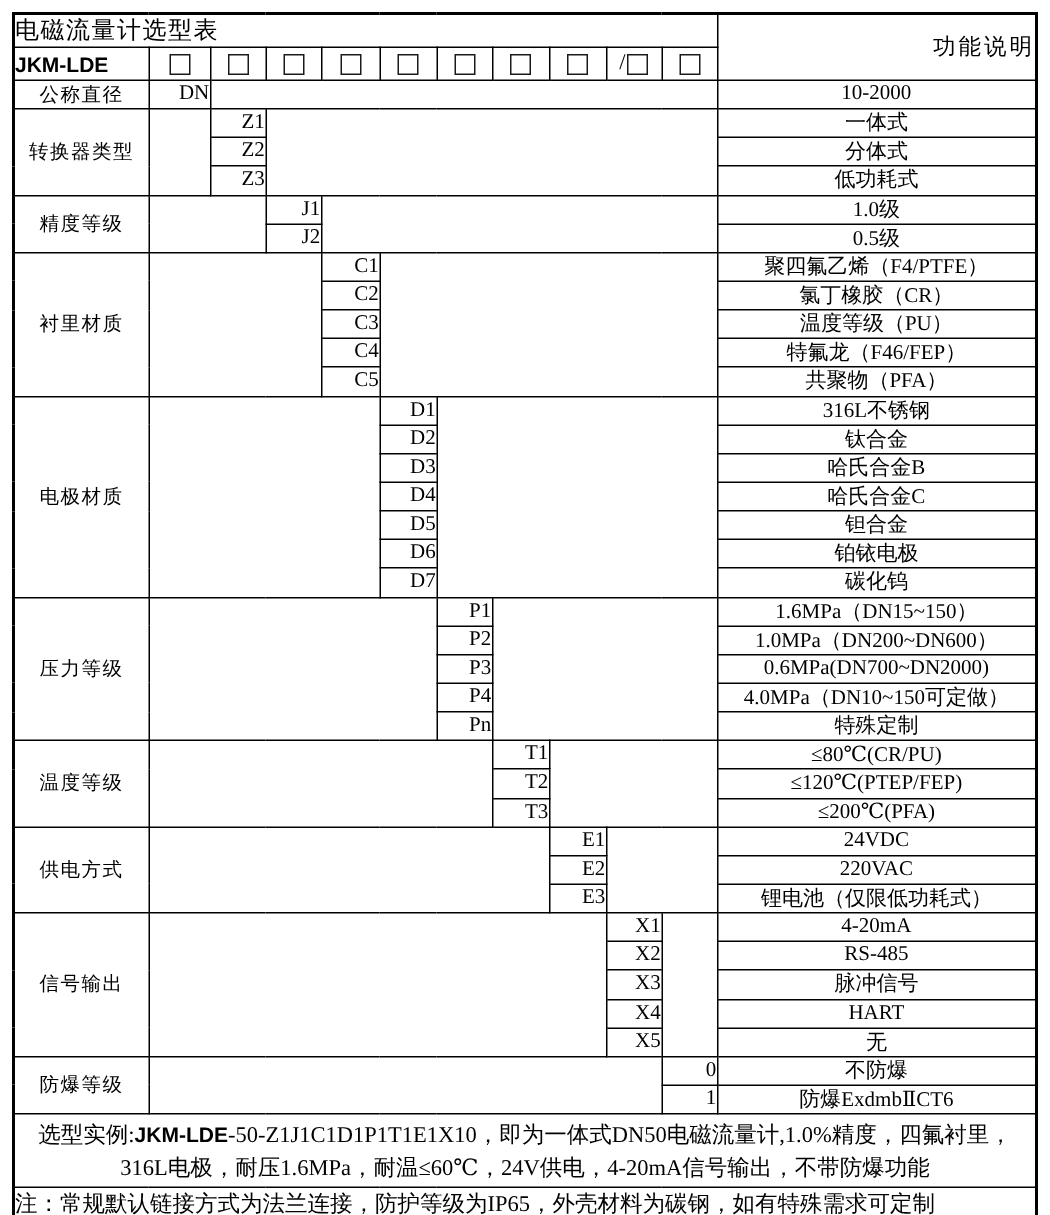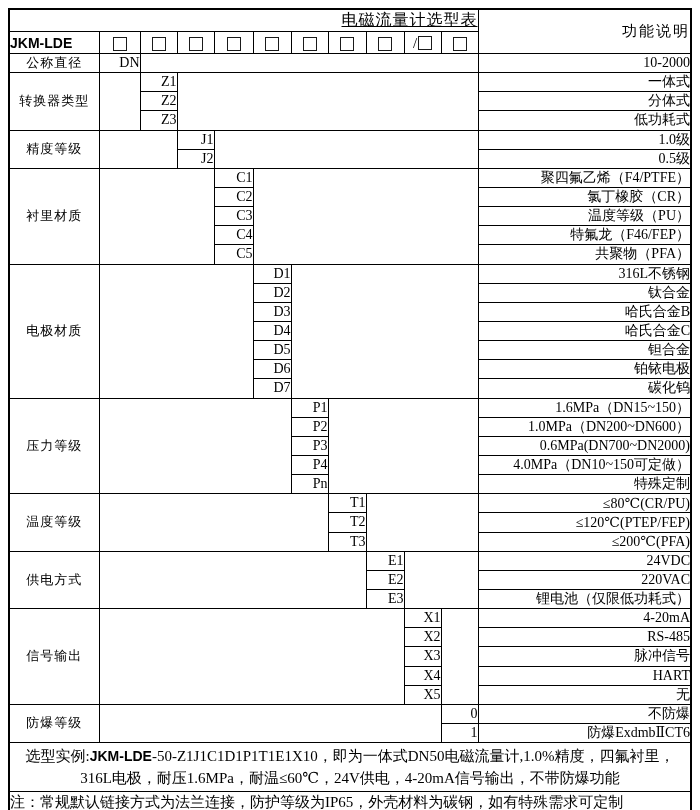--- a/index.html
+++ b/index.html
@@ -24,24 +24,23 @@
   }
   table.spec td {
     border: 1px solid #000000;
     padding: 0;
     overflow: hidden;
     white-space: nowrap;
     vertical-align: middle;
   }
   td.title-cell {
     font-size: 16px;
-    text-align: right;
+    text-align: left;
     height: 20px;
     letter-spacing: 1px;
-    text-decoration: underline;
   }
   td.func-cell {
     font-size: 15px;
     text-align: right;
     letter-spacing: 2px;
   }
   td.model-cell {
     font-family: "Liberation Sans", "DejaVu Sans", sans-serif;
     font-weight: bold;
     font-size: 14px;
@@ -67,21 +66,21 @@
     font-size: 13px;
     text-align: center;
     letter-spacing: 1px;
   }
   td.code {
     font-size: 14px;
     text-align: right;
   }
   td.desc {
     font-size: 14px;
-    text-align: right;
+    text-align: center;
   }
   td.filler { background: #ffffff; }
   tbody#spec-rows tr { height: 19.15px; }
   td.footer-example {
     font-size: 15px;
     text-align: center;
     height: 48px;
     line-height: 22px;
   }
   td.footer-note {

